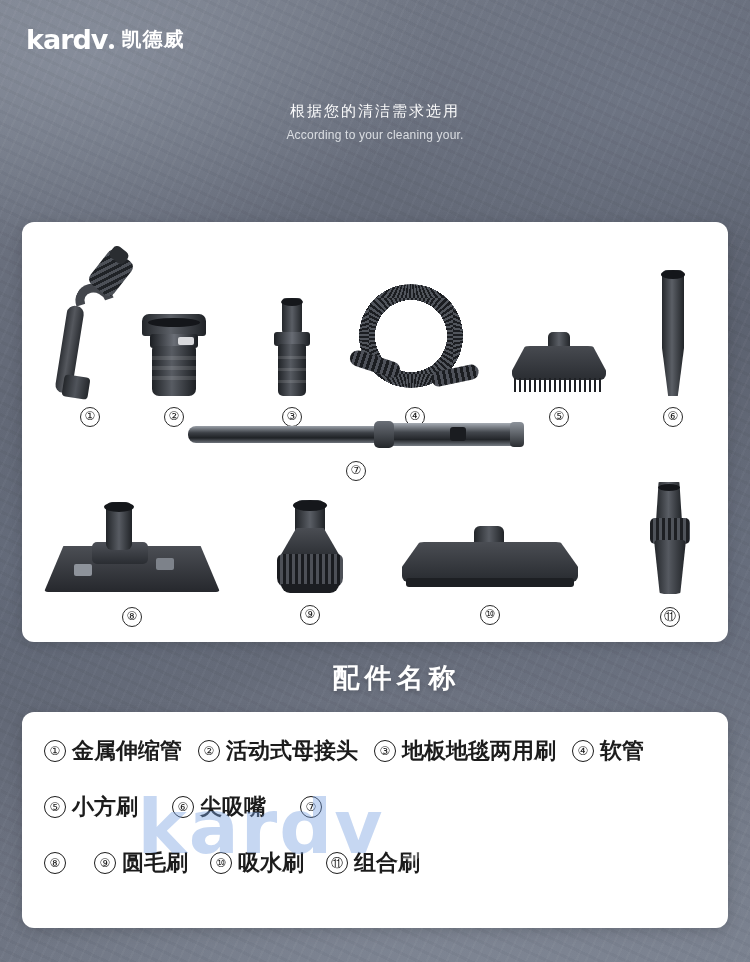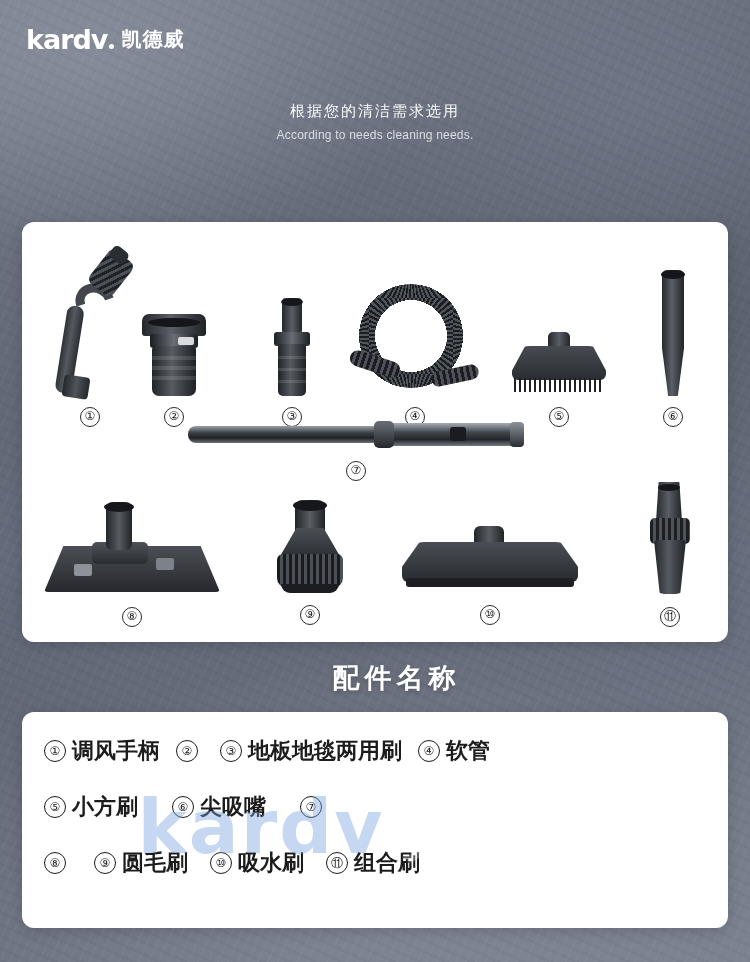--- a/index.html
+++ b/index.html
@@ -388,21 +388,21 @@
 
 <div class="bg"></div>
 
 <div class="logo">
   <span class="logo-mark"><span>kardv</span><span class="logo-dot"></span></span>
   <span class="logo-cn">凯德威</span>
 </div>
 
 <div class="head-block">
   <div class="subtitle">根据您的清洁需求选用</div>
-  <div class="subtitle-en">According to needs cleaning needs.</div>
+  <div class="subtitle-en">According to your cleaning your.</div>
 </div>
 
 <div class="panel" id="parts-panel">
 
   <div class="part p1" style="left:30px; top:26px;">
     <div class="art">
       <div class="tube"></div>
         <div class="bend"></div>
         <div class="grip"></div>
         <div class="cap"></div>
@@ -522,24 +522,25 @@
 <div class="section-title">配件名称</div>
 
 <div class="watermark">
   <span class="wm-blue">kardv</span><span>凯德威</span>
 </div>
 
 <div class="panel" id="names-panel">
   <div class="names-line">
     <span class="name-item gap-a">
         <span class="circ">①</span>
-        <span>调风手柄</span>
+        <span>金属伸缩管</span>
       </span>
     <span class="name-item gap-a">
         <span class="circ">②</span>
+        <span>活动式母接头</span>
       </span>
     <span class="name-item gap-a">
         <span class="circ">③</span>
         <span>地板地毯两用刷</span>
       </span>
     <span class="name-item">
         <span class="circ">④</span>
         <span>软管</span>
       </span>
   </div>

